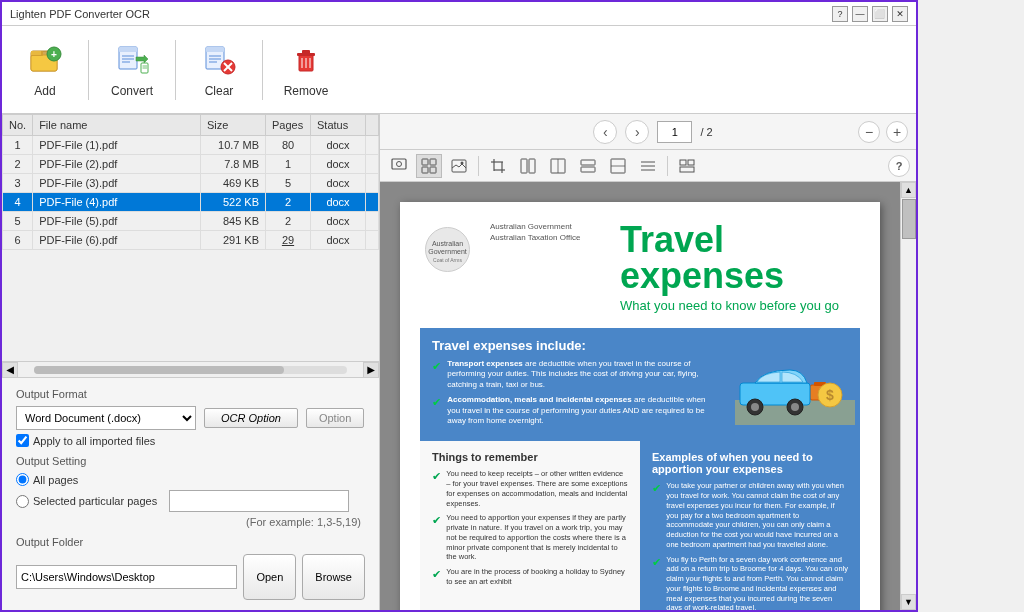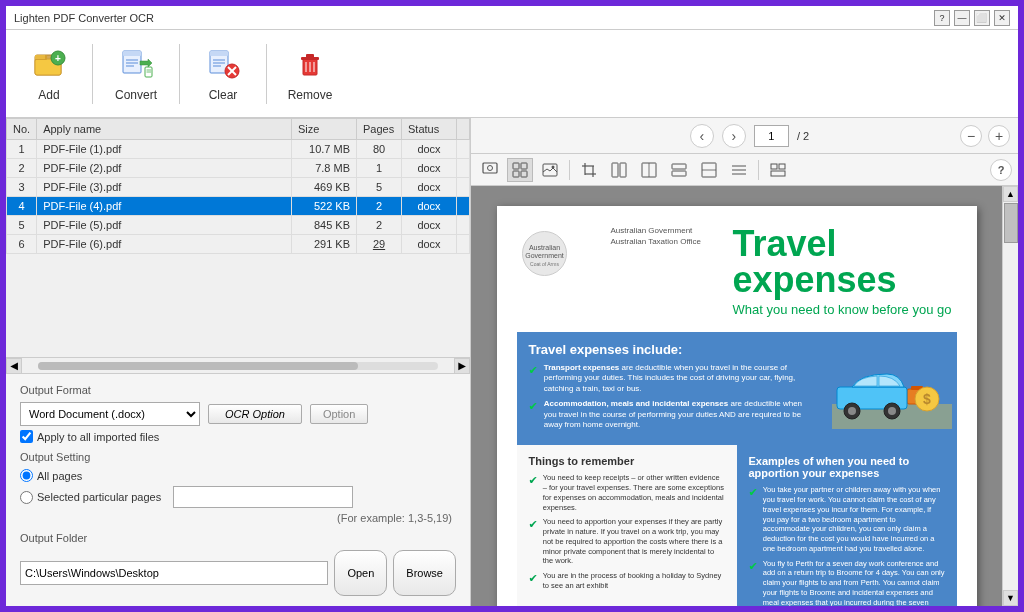--- a/index.html
+++ b/index.html
@@ -1,18 +1,18 @@
 <!DOCTYPE html>
 <html><head>
   <meta charset="utf-8">
   <style>
     * { box-sizing: border-box; margin: 0; padding: 0; }
     body { font-family: 'Segoe UI', Arial, sans-serif; font-size: 12px; background: #f0f0f0; overflow: hidden; }
     
-    .window { width: 1024px; height: 612px; background: #f0f0f0; border: 6px solid #6d28d9; display: flex; flex-direction: column; }
+    .window { width: 918px; height: 612px; background: #f0f0f0; border: 2px solid #6d28d9; display: flex; flex-direction: column; }
     
     .title-bar { background: #fff; border-bottom: 1px solid #ccc; padding: 4px 8px; display: flex; align-items: center; justify-content: space-between; height: 24px; }
     .title-text { font-size: 11px; color: #333; }
     .window-controls { display: flex; gap: 4px; }
     .win-btn { width: 16px; height: 16px; font-size: 9px; cursor: pointer; border: 1px solid #999; background: #f0f0f0; display: flex; align-items: center; justify-content: center; color: #333; }
     
     .toolbar { background: #fff; border-bottom: 1px solid #ccc; padding: 4px 8px; display: flex; align-items: center; gap: 4px; height: 88px; }
     .toolbar-btn { display: flex; flex-direction: column; align-items: center; justify-content: center; width: 70px; height: 72px; cursor: pointer; border: 1px solid transparent; background: transparent; padding: 4px; gap: 4px; border-radius: 3px; }
     .toolbar-btn .icon { width: 38px; height: 38px; display: flex; align-items: center; justify-content: center; }
     .toolbar-btn .label { font-size: 12px; color: #333; text-align: center; }
@@ -45,21 +45,21 @@
     .checkbox-row { display: flex; align-items: center; gap: 4px; margin-top: 4px; font-size: 11px; color: #333; }
     
     .output-setting-section { margin-bottom: 8px; }
     .radio-row { display: flex; align-items: center; gap: 4px; font-size: 11px; color: #333; margin-bottom: 4px; }
     .pages-input { width: 180px; height: 22px; border: 1px solid #aaa; font-size: 11px; padding: 2px 4px; }
     .example-text { font-size: 11px; color: #666; text-align: right; width: 100%; }
     
     .output-folder-section { }
     .folder-row { display: flex; align-items: center; gap: 6px; }
     .folder-input { flex: 1; height: 24px; border: 1px solid #aaa; font-size: 11px; padding: 2px 4px; background: #fff; }
-    .folder-btn { padding: 16px 12px; border: 1px solid #aaa; background: linear-gradient(to bottom, #fff, #e8e8e8); font-size: 11px; cursor: pointer; border-radius: 10px; }
+    .folder-btn { padding: 16px 12px; border: 1px solid #aaa; background: linear-gradient(to bottom, #fff, #e8e8e8); font-size: 11px; cursor: pointer; border-radius: 4px; }
     
     .right-panel { flex: 1; display: flex; flex-direction: column; background: #fff; }
     
     .preview-toolbar { background: #f5f5f5; border-bottom: 1px solid #ccc; padding: 4px 8px; display: flex; align-items: center; justify-content: space-between; height: 36px; }
     .nav-controls { display: flex; align-items: center; gap: 8px; }
     .nav-btn { width: 24px; height: 24px; border: 1px solid #ccc; background: #fff; cursor: pointer; display: flex; align-items: center; justify-content: center; font-size: 14px; color: #555; border-radius: 12px; }
     .page-input { width: 35px; height: 22px; border: 1px solid #aaa; text-align: center; font-size: 11px; }
     .page-total { font-size: 11px; color: #333; }
     .zoom-controls { display: flex; align-items: center; gap: 6px; }
     .zoom-btn { width: 22px; height: 22px; border: 1px solid #ccc; background: #fff; cursor: pointer; display: flex; align-items: center; justify-content: center; font-size: 14px; color: #555; border-radius: 11px; }
@@ -198,21 +198,21 @@
   <div class="main-area">
 
     <div class="left-panel">
 
       <div class="file-list-area">
         <div class="table-wrapper">
           <table class="file-table">
             <thead>
               <tr>
                 <th style="width:30px">No.</th>
-                <th>Apply name</th>
+                <th>File name</th>
                 <th style="width:65px">Size</th>
                 <th style="width:45px">Pages</th>
                 <th style="width:55px">Status</th>
                 <th style="width:12px; background:#e8e8e8; border:1px solid #ccc;"></th>
               </tr>
             </thead>
             <tbody id="file-table-body">
             <tr>
                   <td style="text-align: center;">1</td>
                   <td>PDF-File (1).pdf</td>
@@ -412,21 +412,21 @@
 
             <div class="pdf-header">
               <div class="gov-logo">
                 <svg width="55" height="55" viewBox="0 0 55 55">
                   <circle cx="27.5" cy="27.5" r="22" fill="#e8e8e8" stroke="#ccc" stroke-width="1"></circle>
                   <text x="27.5" y="24" font-size="7" fill="#555" text-anchor="middle">Australian</text>
                   <text x="27.5" y="32" font-size="7" fill="#555" text-anchor="middle">Government</text>
                   <text x="27.5" y="40" font-size="5" fill="#777" text-anchor="middle">Coat of Arms</text>
                 </svg>
               </div>
-              <div style="flex:1;margin-left:24px;">
+              <div style="flex:1;">
                 <div style="font-size:8px;color:#555;margin-bottom:2px;">Australian Government</div>
                 <div style="font-size:8px;color:#555;margin-bottom:6px;">Australian Taxation Office</div>
               </div>
               <div style="flex:2;padding-left:10px;">
                 <div class="travel-h1">Travel expenses</div>
                 <div class="travel-sub">What you need to know before you go</div>
               </div>
             </div>
 
             <div style="display:flex;position:relative;margin-bottom:0;">

